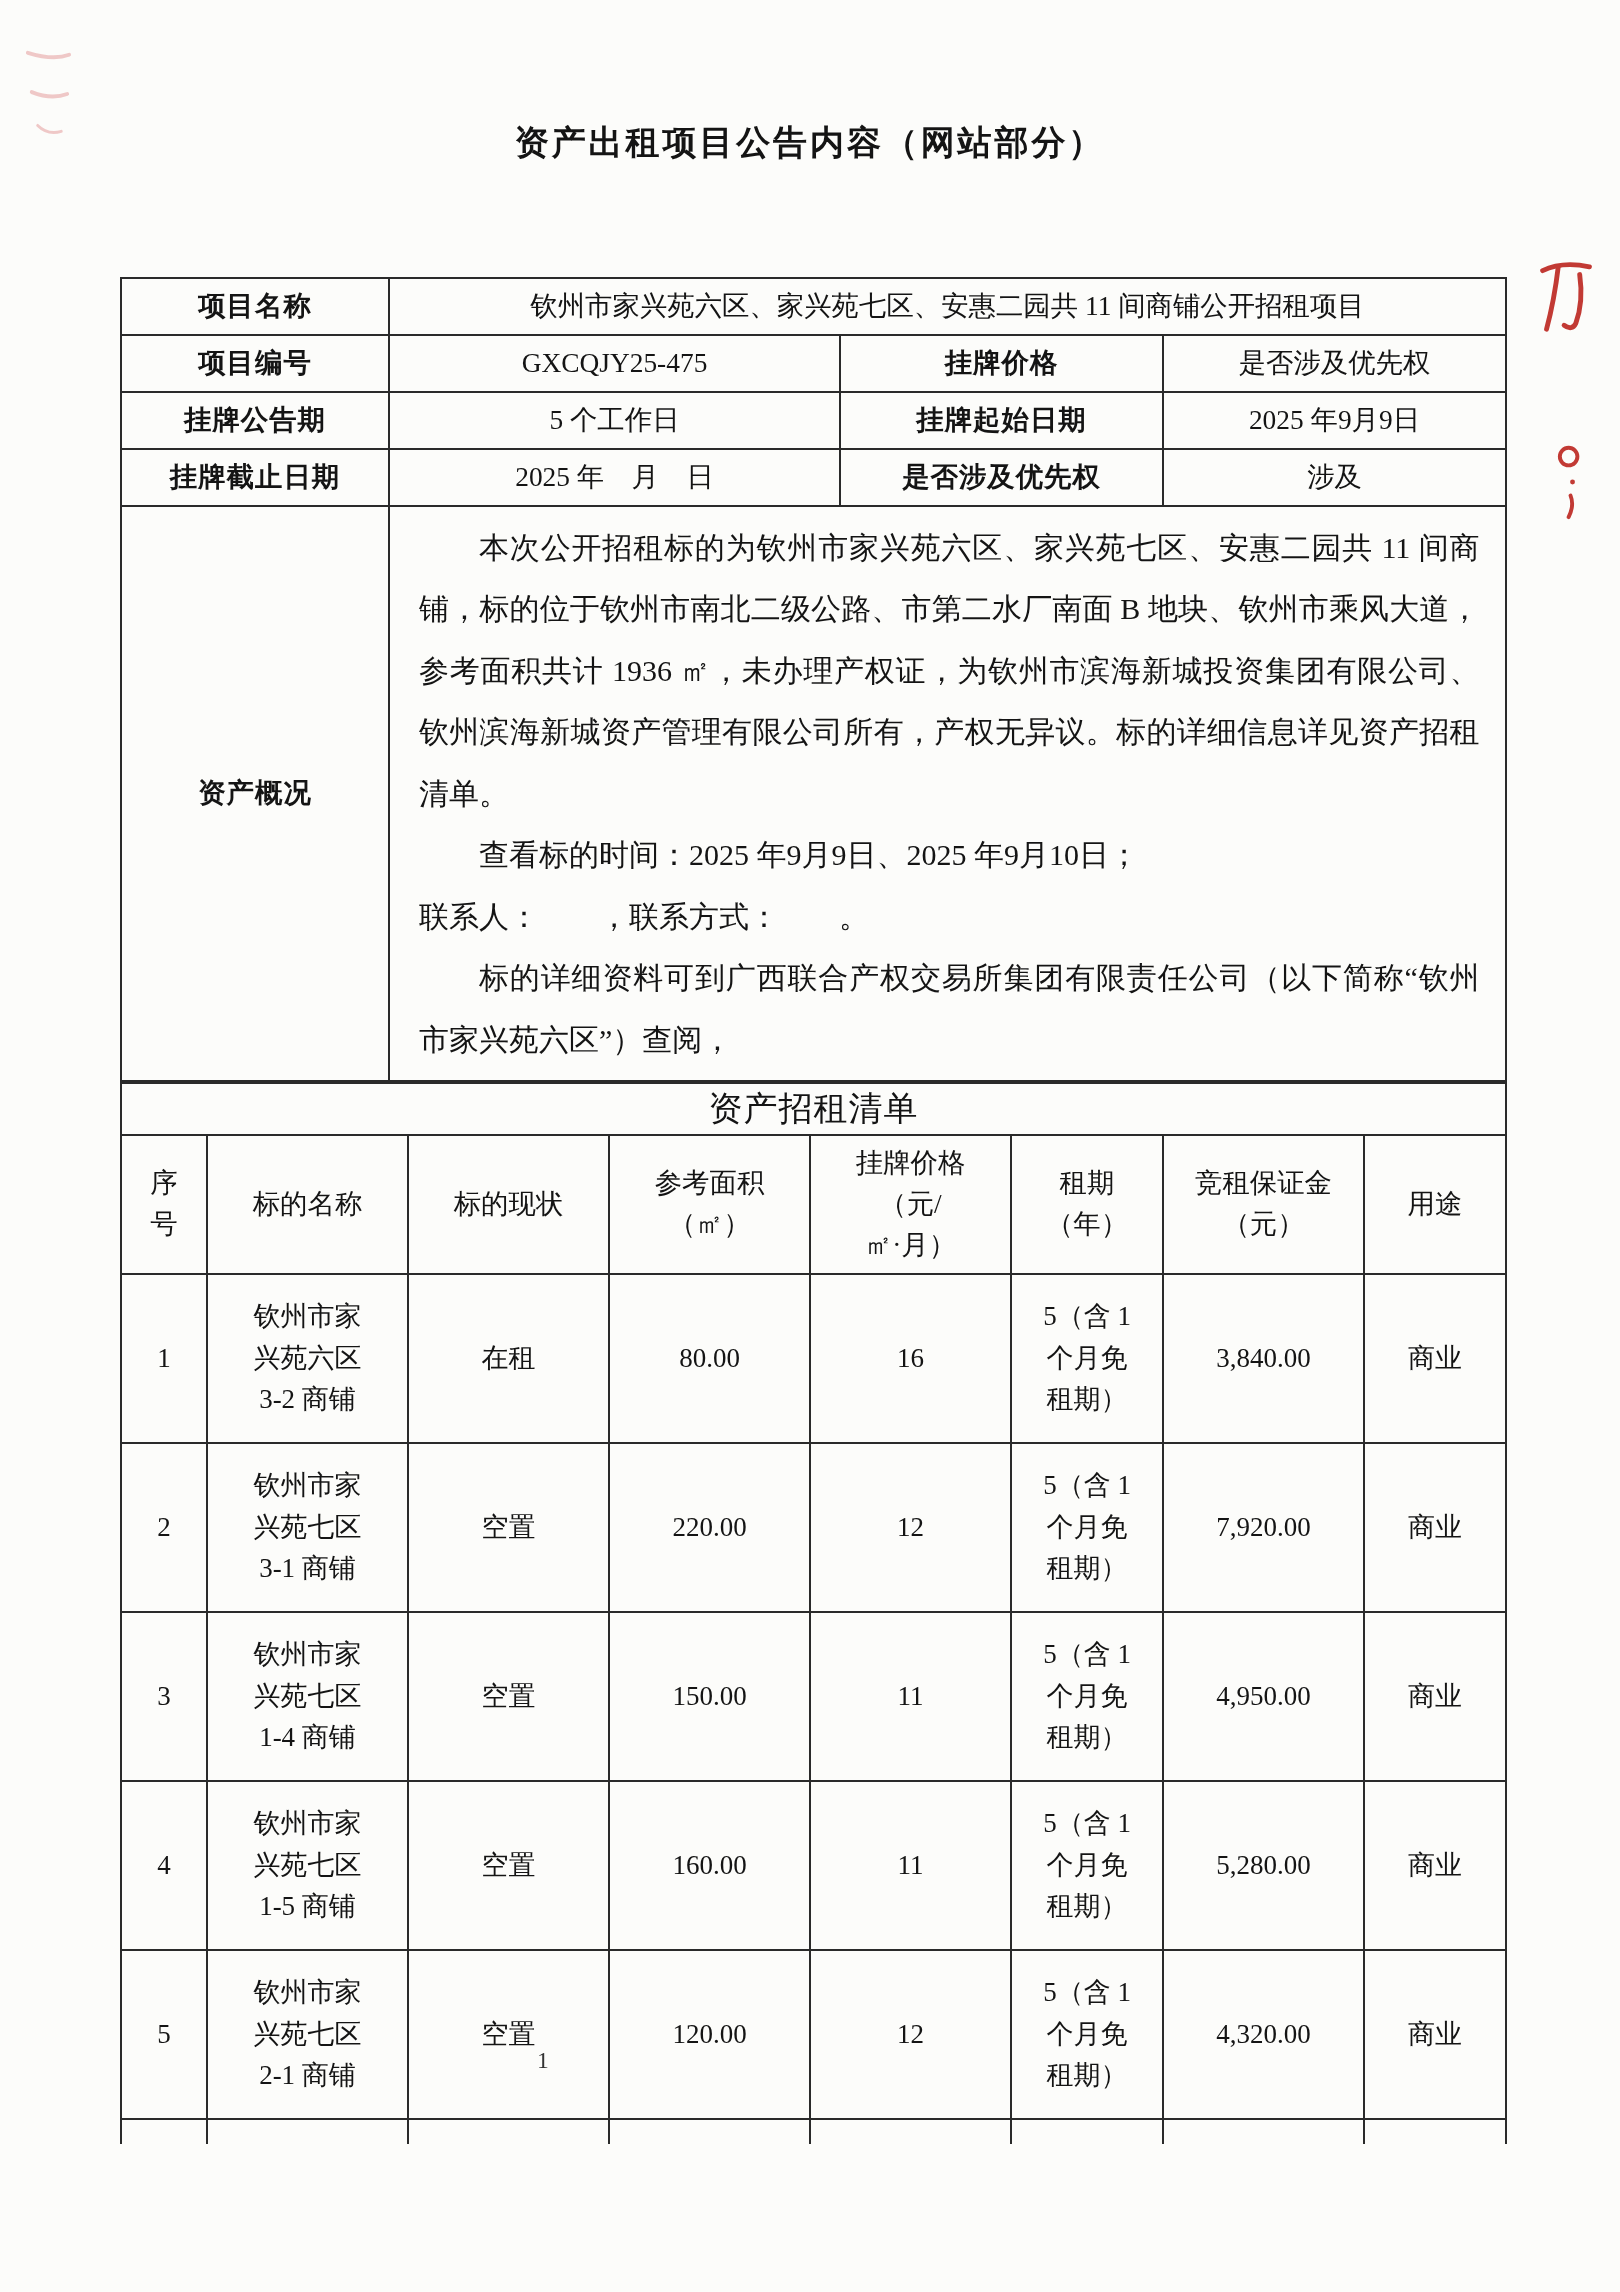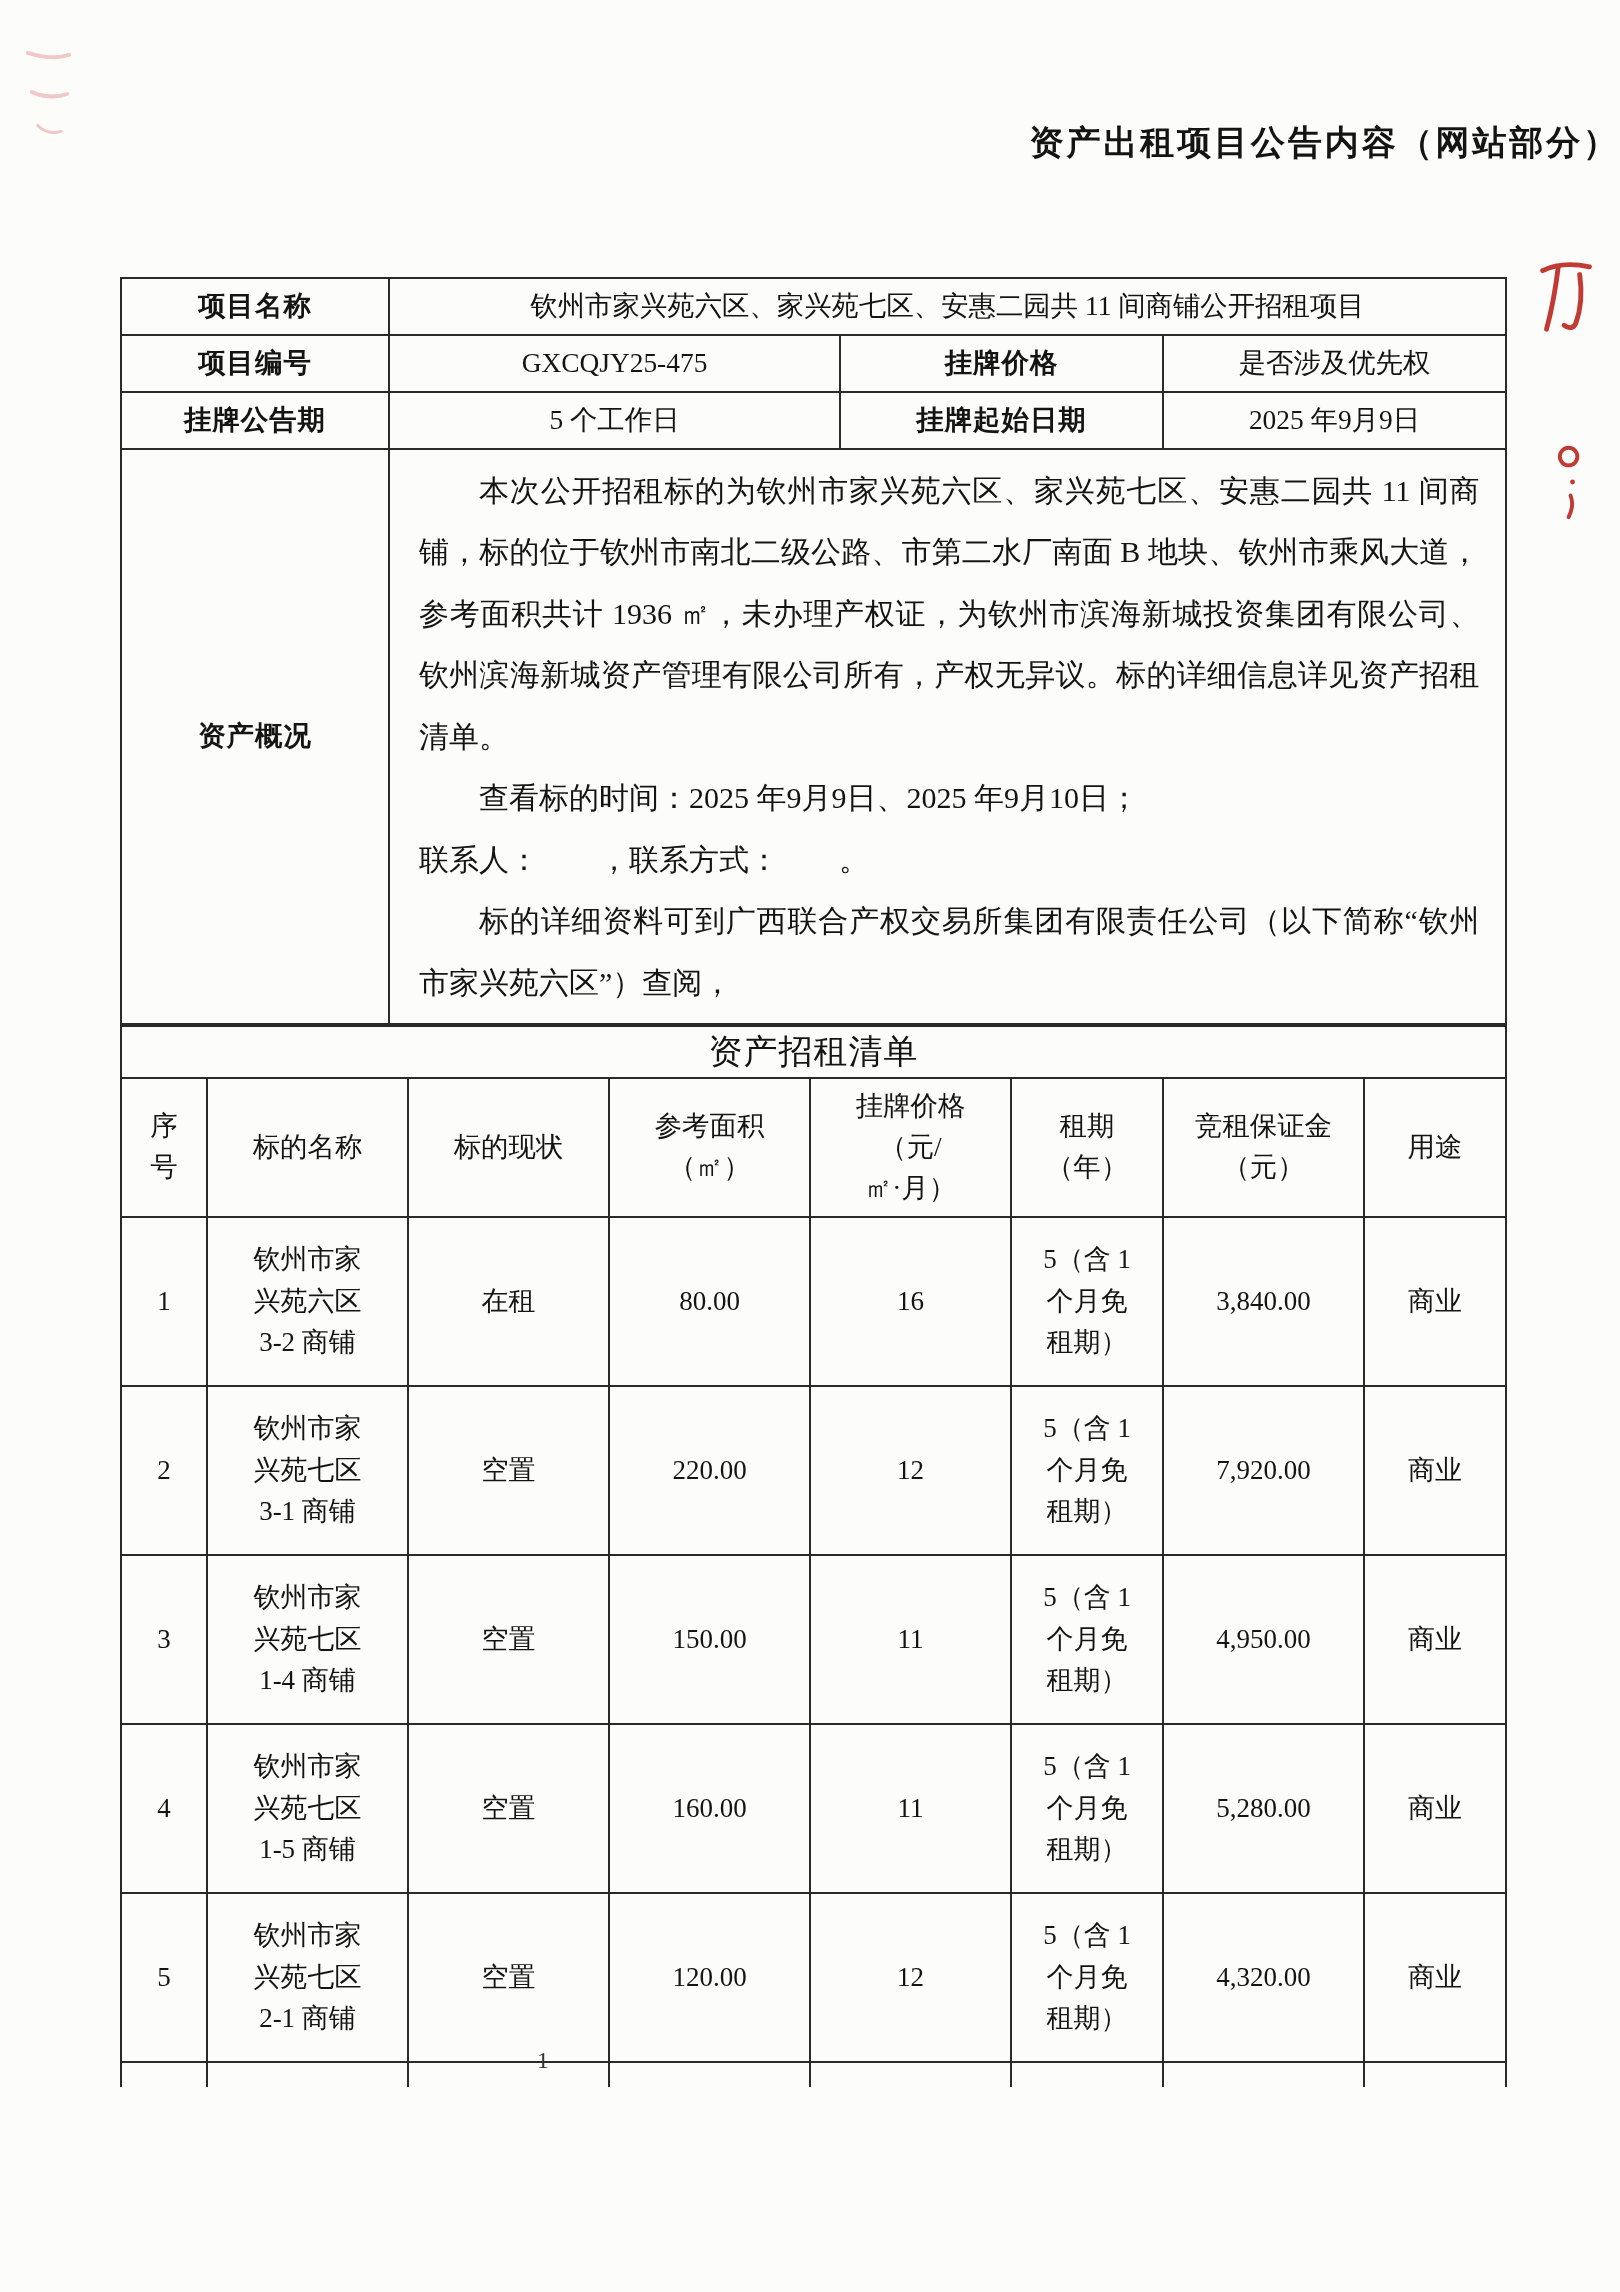--- a/index.html
+++ b/index.html
@@ -8,21 +8,21 @@
     background:#f2f2ef;
     font-family:"Liberation Serif","DejaVu Serif",serif;
     color:#141414;
   }
   .page{
     position:relative;width:1620px;height:2293px;
     background:#fcfcfa;overflow:hidden;
   }
   .doc-title{
     position:absolute;top:120px;left:0;width:100%;
-    text-align:right;
+    text-align:center;
     font-family:"Liberation Sans","DejaVu Sans",sans-serif;
     font-weight:bold;font-size:34px;letter-spacing:2.9px;
     margin:0;
   }
   .tables-wrap{position:absolute;left:120px;top:253px;width:1177px;margin-top:24px;}
   table{border-collapse:collapse;width:1385px;table-layout:fixed;}
   td{
     border:2px solid #2a2a2a;
     vertical-align:middle;text-align:center;
     font-size:27.4px;line-height:1.35;
@@ -83,20 +83,26 @@
         <td class="hlabel">项目编号</td>
         <td>GXCQJY25-475</td>
         <td class="hlabel">挂牌价格</td>
         <td>是否涉及优先权</td>
       </tr>
       <tr class="inforow">
         <td class="hlabel">挂牌公告期</td>
         <td>5 个工作日</td>
         <td class="hlabel">挂牌起始日期</td>
         <td>2025 年9月9日</td>
+      </tr>
+      <tr class="inforow">
+        <td class="hlabel">挂牌截止日期</td>
+        <td>2025 年　月　日</td>
+        <td class="hlabel">是否涉及优先权</td>
+        <td>涉及</td>
       </tr>
       <tr>
         <td class="hlabel">资产概况</td>
         <td colspan="3" class="overview-cell">
           <p class="indent">本次公开招租标的为钦州市家兴苑六区、家兴苑七区、安惠二园共 11 间商铺，标的位于钦州市南北二级公路、市第二水厂南面 B 地块、钦州市乘风大道，参考面积共计 1936 ㎡，未办理产权证，为钦州市滨海新城投资集团有限公司、钦州滨海新城资产管理有限公司所有，产权无异议。标的详细信息详见资产招租清单。</p>
           <p class="indent">查看标的时间：2025 年9月9日、2025 年9月10日；</p>
           <p>联系人：　　，联系方式：　　。</p>
           <p class="indent">标的详细资料可到广西联合产权交易所集团有限责任公司（以下简称“钦州市家兴苑六区”）查阅，</p>
         </td>
       </tr>

